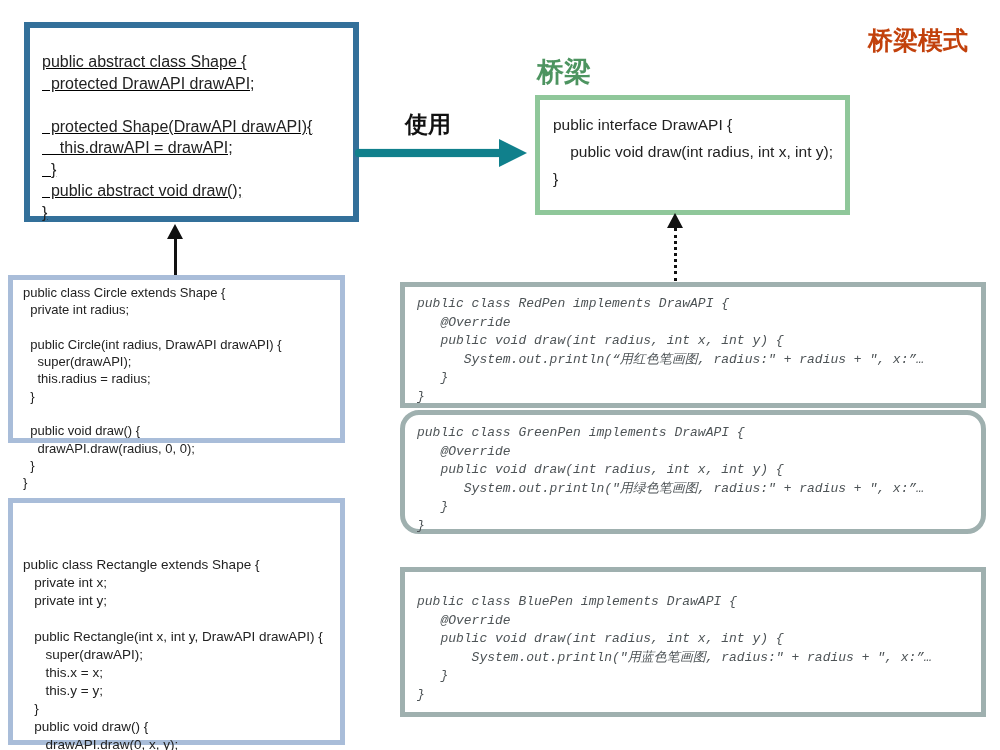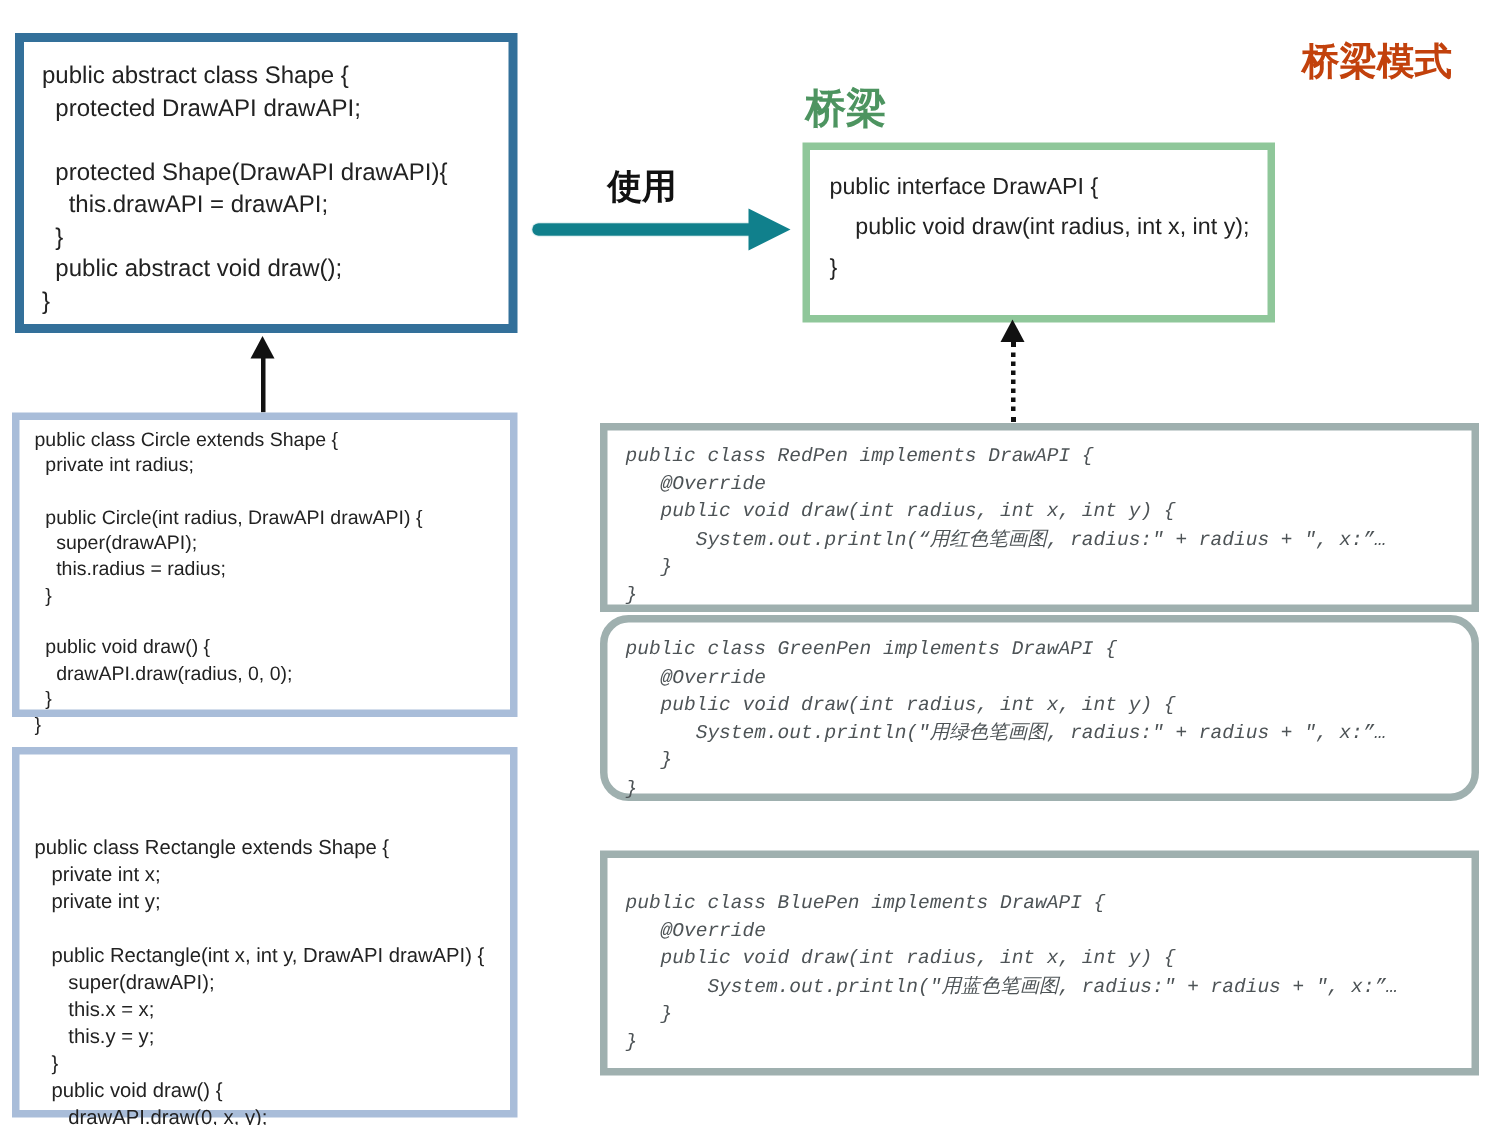--- a/index.html
+++ b/index.html
@@ -20,44 +20,45 @@
     box-sizing: border-box;
     background: #ffffff;
   }
   .code-text {
     white-space: pre;
     color: #222222;
     overflow: hidden;
   }
   
   .shape-box {
-    left: 10px; top: 22px;
+    left: 24px; top: 22px;
     width: 335px; height: 200px;
     border: 6px solid #33709a;
-    padding: 12px 12px;
+    padding: 23px 12px;
+    text-decoration: underline;
   }
   .shape-box .code-text {
     font-size: 16px;
     line-height: 21.5px;
   }
   
   .drawapi-box {
     left: 535px; top: 95px;
     width: 315px; height: 120px;
     border: 5px solid #8fc79a;
     padding: 11px 13px;
   }
   .drawapi-box .code-text {
     font-size: 15.5px;
     line-height: 27px;
   }
   
   .circle-box {
     left: 8px; top: 275px;
-    width: 337px; height: 203px;
+    width: 337px; height: 168px;
     border: 5px solid #a9bdd9;
     padding: 4px 10px;
   }
   .circle-box .code-text {
     font-size: 13px;
     line-height: 17.3px;
   }
   .rectangle-box {
     left: 8px; top: 498px;
     width: 337px; height: 247px;

